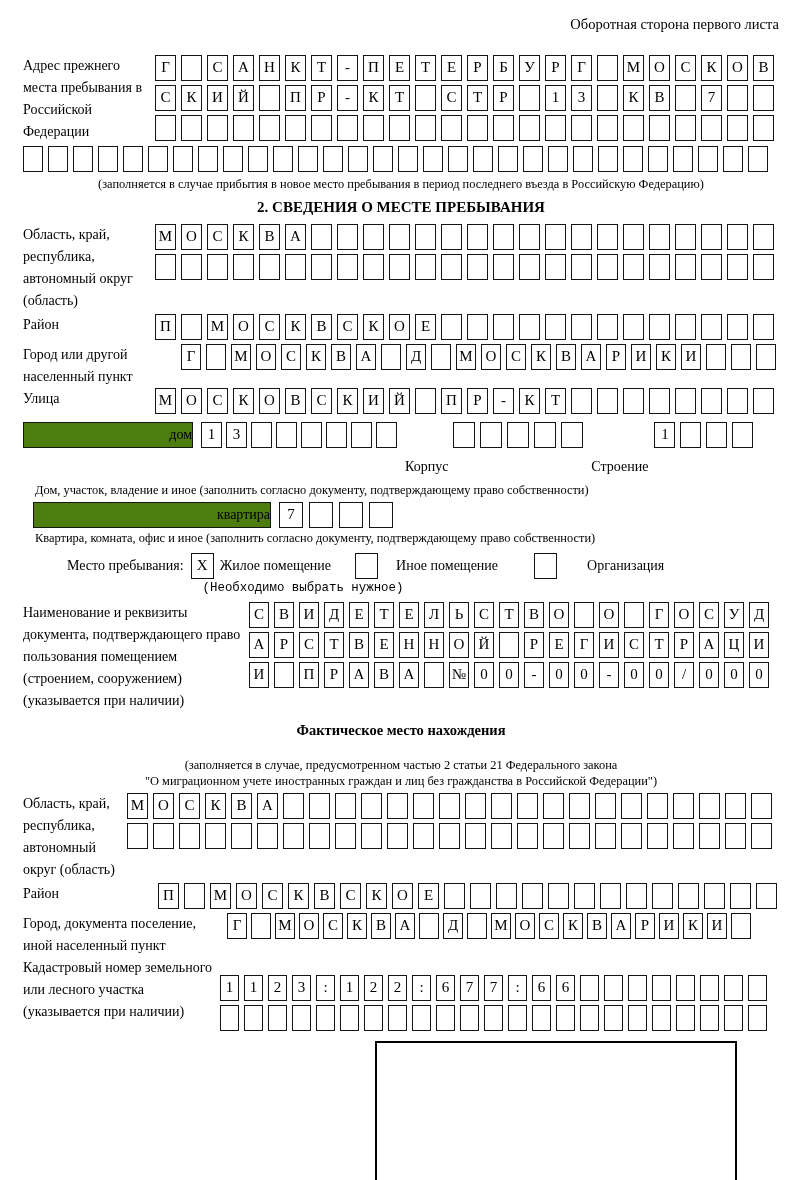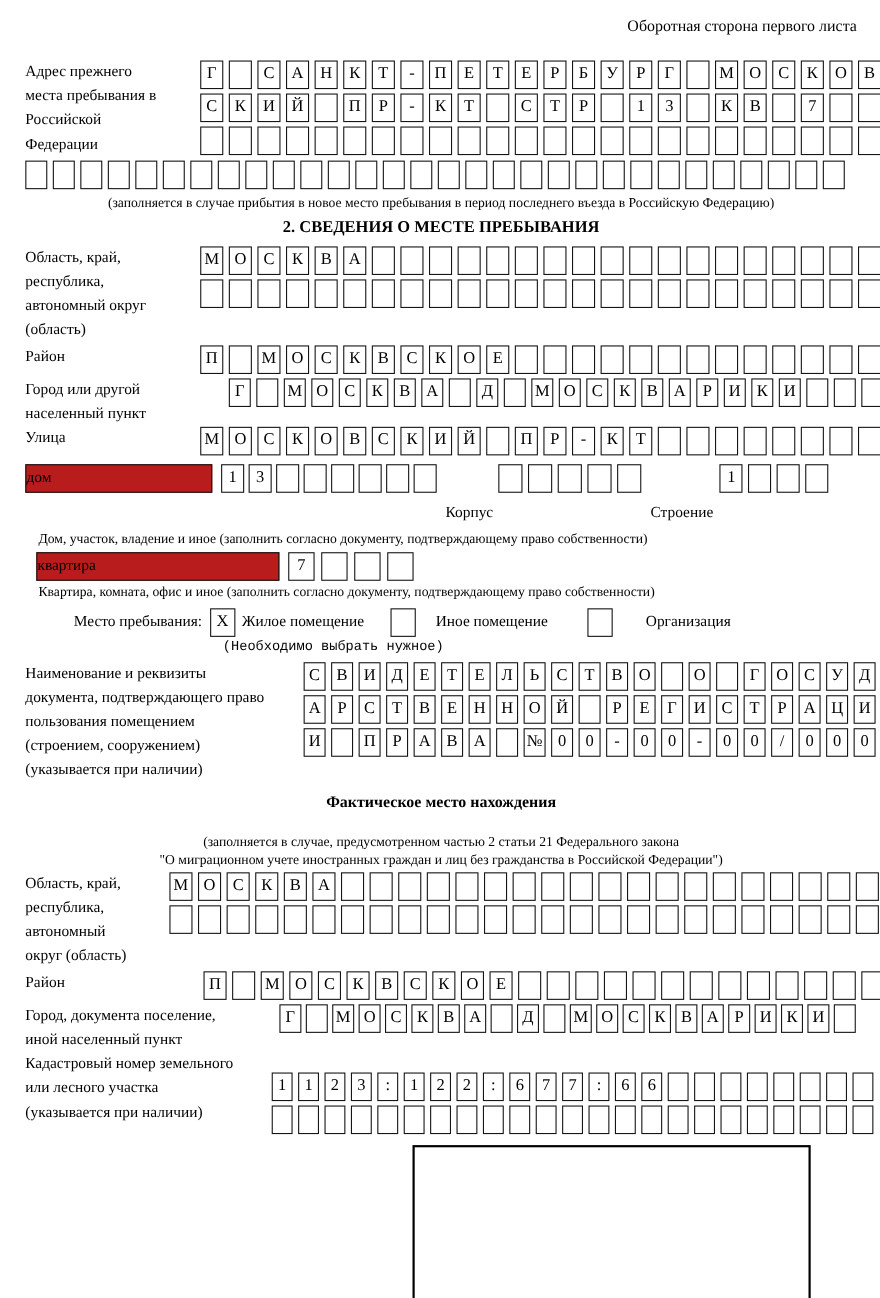--- a/index.html
+++ b/index.html
@@ -5,21 +5,21 @@
   * { margin:0; padding:0; box-sizing:border-box; }
   html,body { background:#fff; }
   .page {
     position:relative; width:800px; height:1180px; margin:0 auto;
     background:#ffffff; color:#000;
     font-family:"Liberation Serif","DejaVu Serif",serif;
     padding:0 21px 0 23px; overflow:hidden;
   }
   .hdr { text-align:right; font-size:14.5px; padding-top:16px; margin-bottom:22px; }
 
-  .frow { display:flex; align-items:flex-start;gap:27px; }
+  .frow { display:flex; align-items:flex-start; }
   .lbl { font-size:14px; line-height:22px; flex:0 0 auto; }
   .w132 { width:132px; }
   .w104 { width:104px; }
   .w204 { width:204px; }
   .w197 { width:197px; }
   .w226 { width:226px; }
   .grids { flex:1 1 auto; }
 
   .cellrow { display:flex; gap:5px; margin-bottom:4px; }
   .cell {
@@ -37,25 +37,25 @@
   .g-s3city { gap:4px; }
   .g-kad .cell { width:19px; }
 
   .cap { font-size:12.4px; line-height:16px; }
   .center { text-align:center; }
   .cap-indent { padding-left:12px; }
   .sec-title { text-align:center; font-weight:bold; font-size:15px; margin:7px 0 8px; }
   .sub-title { text-align:center; font-weight:bold; font-size:14.5px; margin:10px 0 6px; }
 
   .labelbox {
-    border:1.6px solid #151515; height:26px; text-align:left;
-    font-size:14px; line-height:23px; flex:0 0 auto; background:#b91c1c;
+    border:1.6px solid #151515; height:26px; text-align:right;
+    font-size:14px; line-height:23px; flex:0 0 auto; background:#4d7c0f;
   }
   .housebox { width:170px; }
-  .aptbox { width:221px; margin-left:10px; }
+  .aptbox { width:238px; margin-left:10px; }
   .inline-word { font-size:14px; line-height:26px; white-space:nowrap;margin-top:32px; }
   .house-row { display:flex; align-items:flex-start; margin-top:4px; }
   .house-row .cellrow { margin-bottom:0; }
   .gap8 { width:8px; flex:0 0 auto; } .gap5 { width:5px; flex:0 0 auto; } .gap6 { width:6px; flex:0 0 auto; }
   .g-house { gap:4px; }
   .g-korpus { gap:5px; } .g-korpus .cell { width:22px; }
   .g-stroenie { gap:5px; }
   .g-apt { gap:6px; } .g-apt .cell { width:24px; }
 
   .stay-row { display:flex; align-items:center; margin-top:7px; }

